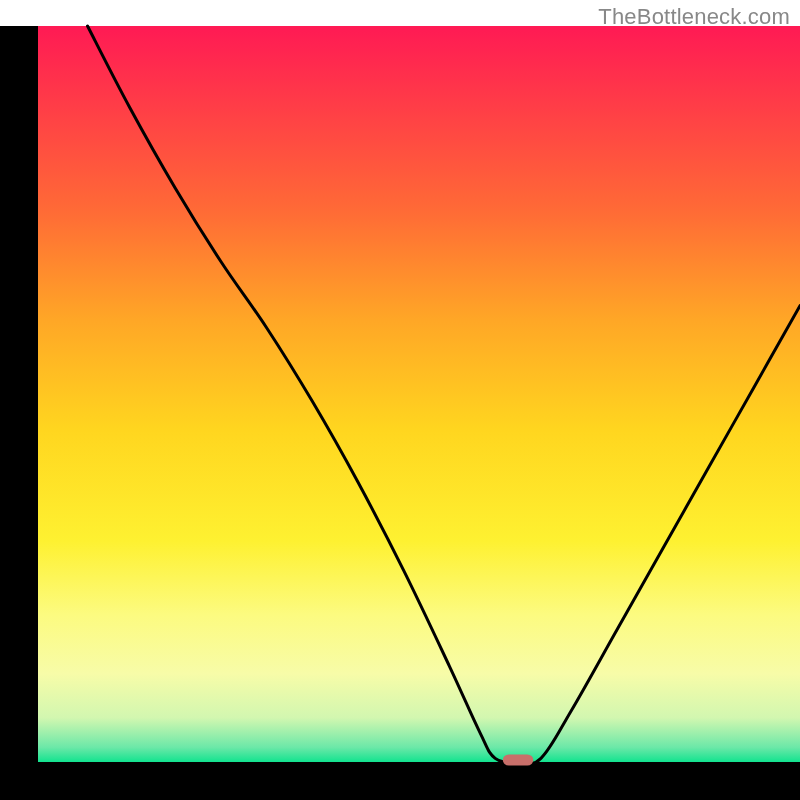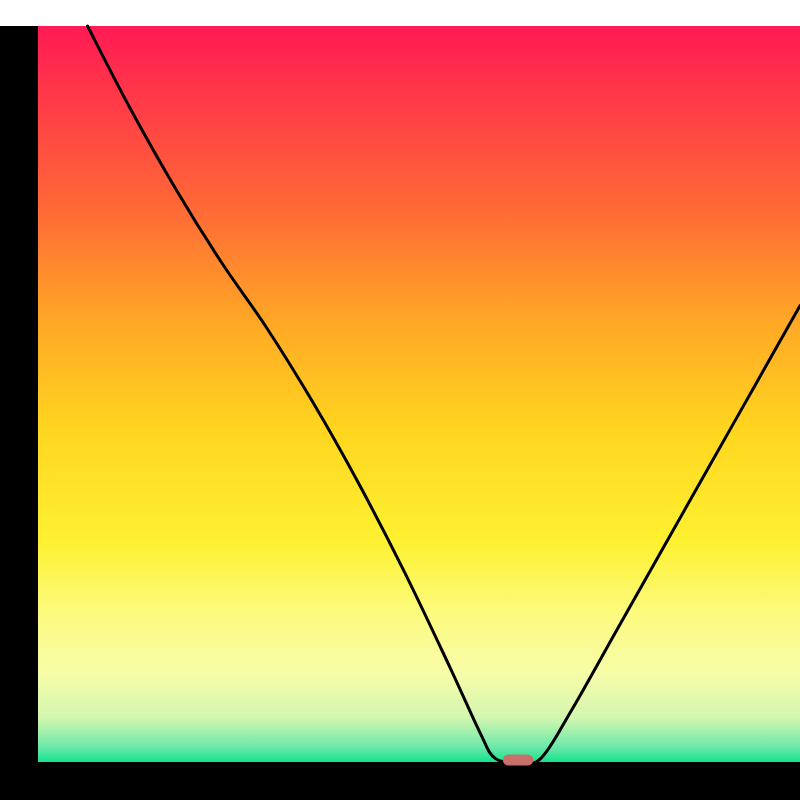--- a/index.html
+++ b/index.html
@@ -22,20 +22,21 @@
     color: #888;
     letter-spacing: 0.2px;
     z-index: 10;
   }
   svg { display: block; }
 </style>
 </head>
 <body>
 
 <div class="chart-container">
+  <div class="watermark">TheBottleneck.com</div>
   <svg id="chart-svg" width="800" height="800" viewBox="0 0 800 800">
     <defs>
       <linearGradient id="bg-grad" x1="0" y1="0" x2="0" y2="1">
           <stop offset="0%" stop-color="#ff1a54"></stop>
           <stop offset="10%" stop-color="#ff3a48"></stop>
           <stop offset="25%" stop-color="#ff6a36"></stop>
           <stop offset="40%" stop-color="#ffa726"></stop>
           <stop offset="55.00000000000001%" stop-color="#ffd61f"></stop>
           <stop offset="70%" stop-color="#fef131"></stop>
           <stop offset="80%" stop-color="#fcfb80"></stop>

